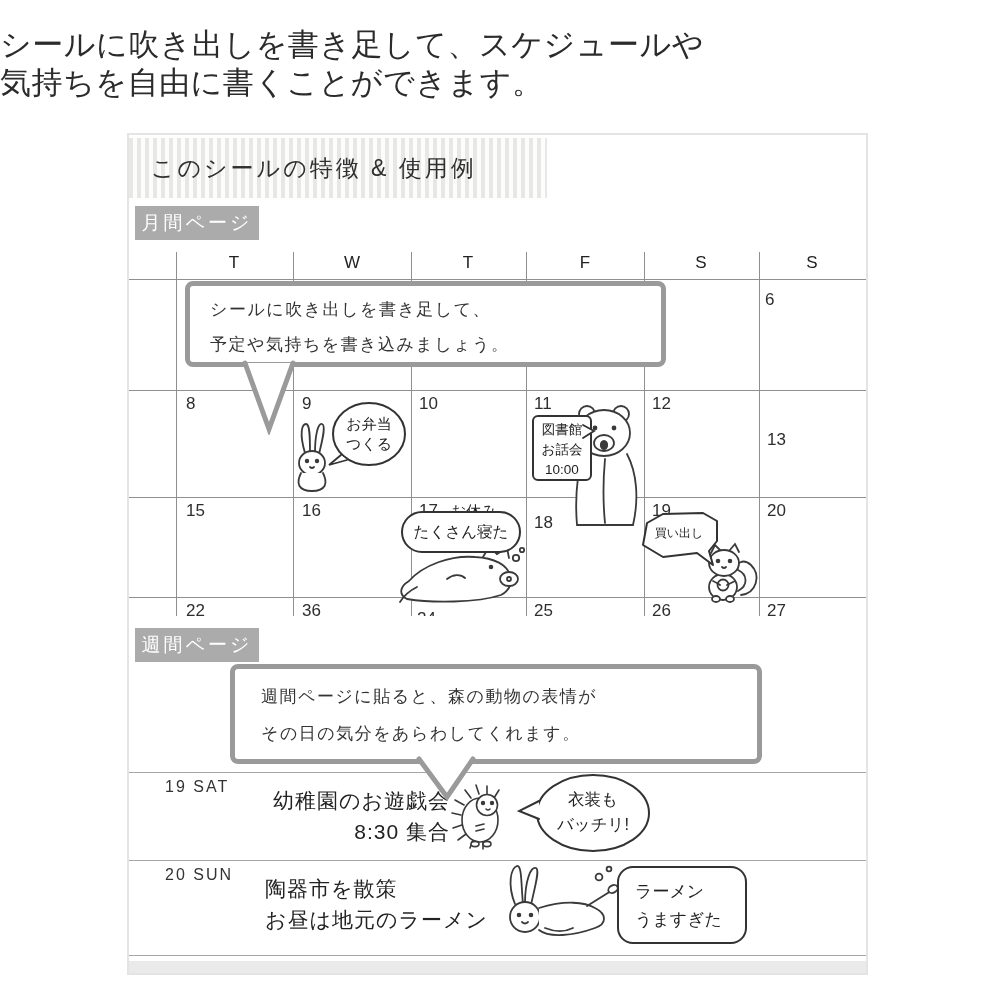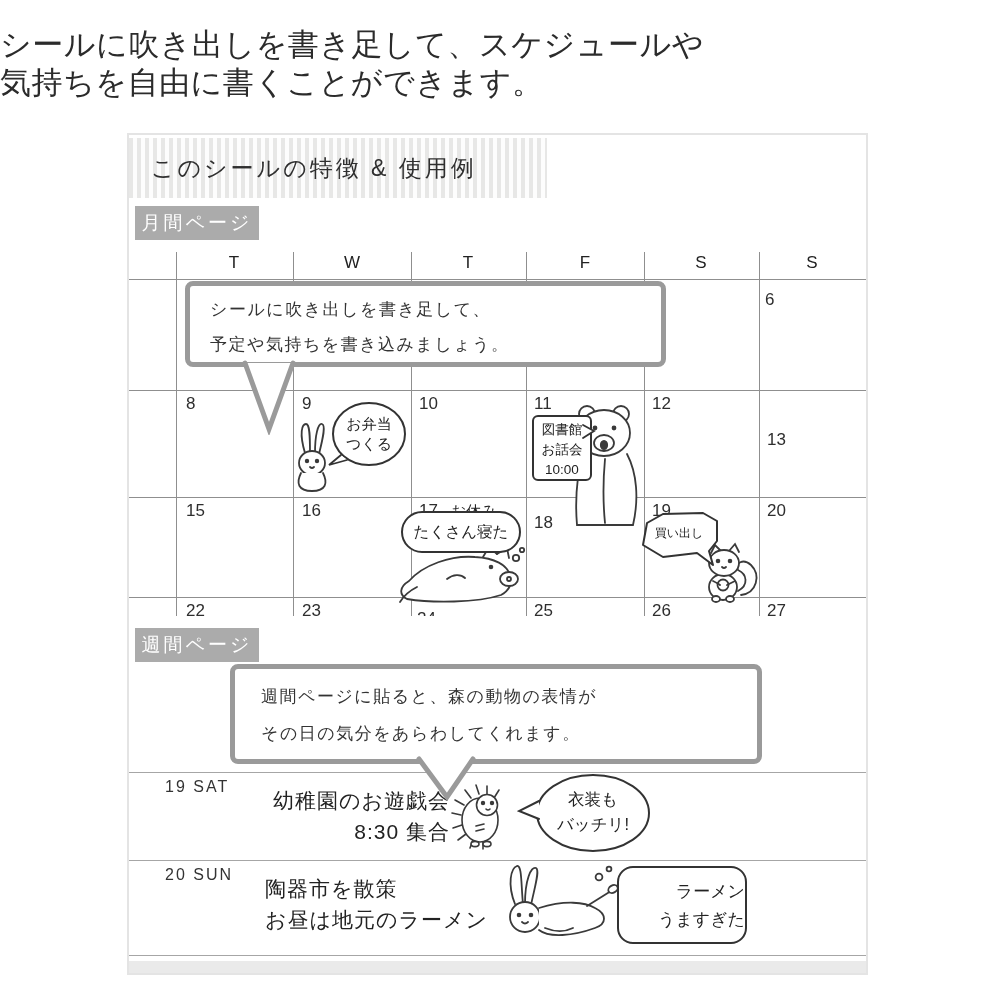--- a/index.html
+++ b/index.html
@@ -89,21 +89,21 @@
     <span class="date" style="left:638px;top:144px;margin-top:36px;">13</span>
 
     <span class="date" style="left:57px;top:251px;">15</span>
     <span class="date" style="left:173px;top:251px;">16</span>
     <span class="date" style="left:290px;top:251px;">17</span>
     <span class="date" style="left:405px;top:251px;margin-top:12px;">18</span>
     <span class="date" style="left:523px;top:251px;">19</span>
     <span class="date" style="left:638px;top:251px;">20</span>
 
     <span class="date" style="left:57px;top:351px;">22</span>
-    <span class="date" style="left:173px;top:351px;">23</span>
+    <span class="date" style="left:173px;top:351px;">36</span>
     <span class="date" style="left:288px;top:351px;margin-top:8px;">24</span>
     <span class="date" style="left:405px;top:351px;">25</span>
     <span class="date" style="left:523px;top:351px;">26</span>
     <span class="date" style="left:638px;top:351px;">27</span>
 
     <span class="hand" style="position:absolute;left:322px;top:252px;font-size:15px;">お休み</span>
   </div>
 
   <div class="callout" style="left:56px;top:146px;width:481px;height:86px;">
     <div class="callout-text" style="padding:6px 0 0 20px;">
@@ -269,19 +269,19 @@
       <path d="M37,62 q3,3 6,0" fill="none"></path>
       <path d="M54,48 C80,40 100,42 110,48 C122,54 122,64 110,68 C88,76 64,78 54,70"></path>
       <path d="M102,46 L126,31" fill="none"></path>
       <ellipse cx="128" cy="29" rx="5" ry="3.6" transform="rotate(-30 128 29)"></ellipse>
       <path d="M60,68 C70,72 80,72 88,68" fill="none"></path>
       <circle cx="114" cy="17" r="3.4" fill="none"></circle>
       <circle cx="124" cy="9" r="2.4" fill="none"></circle>
     </g>
   </svg>
 
-  <div class="note hand" style="left:488px;top:731px;width:130px;height:78px;border-radius:16px;font-size:17px;line-height:28px;text-align:right;padding:10px 0 0 16px;">
+  <div class="note hand" style="left:488px;top:731px;width:130px;height:78px;border-radius:16px;font-size:17px;line-height:28px;text-align:left;padding:10px 0 0 16px;">
     <div>ラーメン</div>
     <div>うますぎた</div>
   </div>
 
   <div class="bottom-strip"></div>
 </div>
 
 </body></html>

